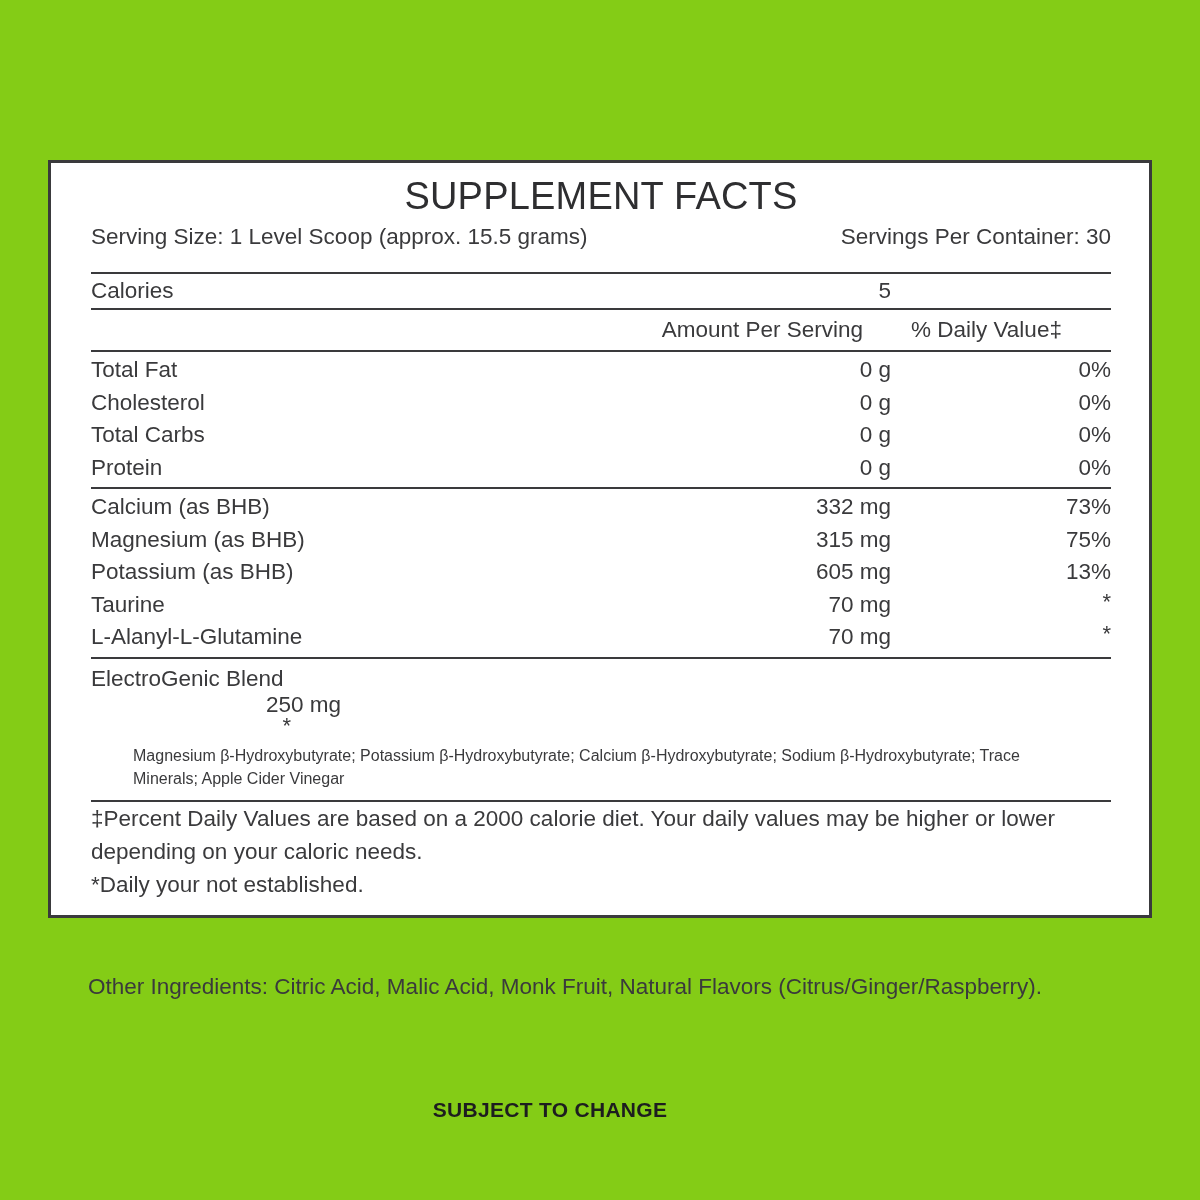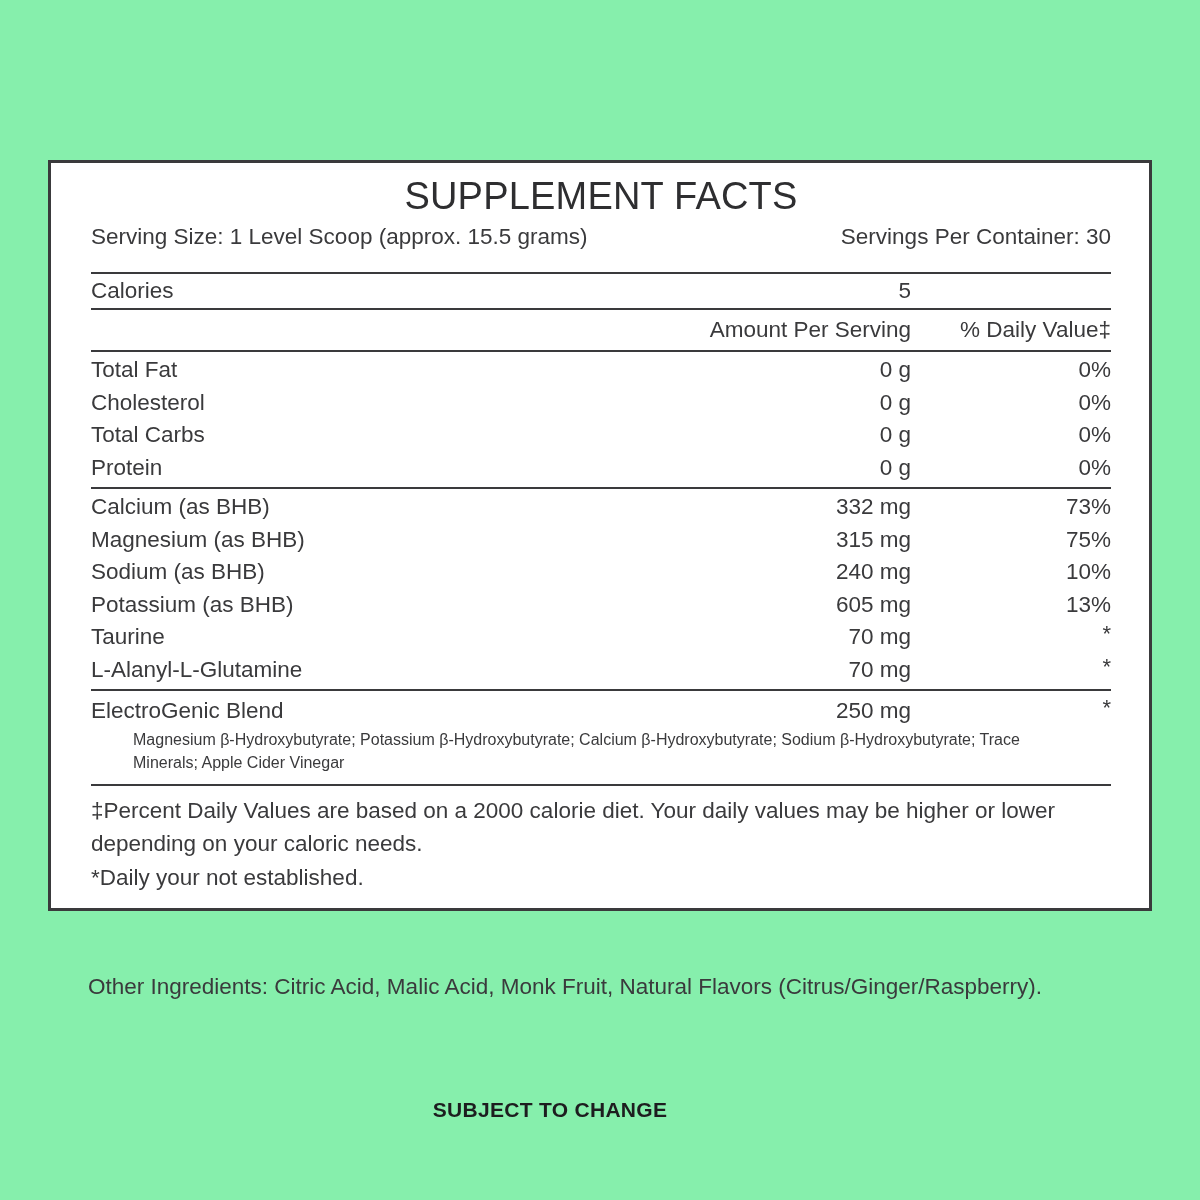--- a/index.html
+++ b/index.html
@@ -9,21 +9,21 @@
     background: #ffffff;
     font-family: "Liberation Sans", sans-serif;
     color: #3a3a3c;
     -webkit-font-smoothing: antialiased;
   }
 
   #page {
     position: relative;
     width: 1200px;
     height: 1200px;
-    background: #86efac;
+    background: #84cc16;
     overflow: hidden;
   }
 
   
   .facts-panel {
     position: absolute;
     left: 48px;
     top: 160px;
     width: 1104px;
     border: 3px solid #3a3a3c;
@@ -56,67 +56,68 @@
   
   .rule       { border-top: 2px solid #3a3a3c; }
 
   
   .row {
     display: flex;
     align-items: flex-start;
     font-size: 22.5px;
     line-height: 1.0;
     padding: 6px 0 6px 0;
+    gap: 20px;
   }
   .row .name   { flex: 1 1 auto; white-space: nowrap; }
   .row .amount { width: 250px; text-align: right; white-space: nowrap; }
   .row .dv     { width: 200px; text-align: right; white-space: nowrap; }
 
   .row.calories .amount { width: 250px; }
   .row.calories .dv     { width: 200px; }
 
   
   .colhead {
     display: flex;
     align-items: baseline;
     font-size: 22.5px;
     padding: 7px 0 7px 0;
   }
   .colhead .name   { flex: 1 1 auto; }
   .colhead .amount { width: 250px; text-align: right; white-space: nowrap; }
-  .colhead .dv     { width: 200px; text-align: right; white-space: nowrap; }
+  .colhead .dv     { width: 200px; text-align: left; white-space: nowrap; margin-left: 48px; }
 
   .group { padding: 2px 0 3px 0; }
   .group .row { padding: 5px 0 5px 0; }
 
   .star { font-size: 22px; line-height: 1; position: relative; top: -3px; }
 
   
   .blend-head {
     display: flex;
     align-items: baseline;
     font-size: 22.5px;
     padding: 7px 0 2px 0;
+    flex-direction: column;
   }
   .blend-head .name   { flex: 1 1 auto; white-space: nowrap; }
   .blend-head .amount { width: 250px; text-align: right; white-space: nowrap; }
   .blend-head .dv     { width: 200px; text-align: right; white-space: nowrap; }
 
   .blend-ingredients {
     font-size: 16px;
     line-height: 1.45;
     margin: 2px 0 10px 42px;
     width: 920px;
   }
 
   
   .footnotes {
     font-size: 22.5px;
     line-height: 1.47;
-    padding-top: 8px;
     width: 980px;
   }
   .footnotes p { margin: 0; }
 
   
   .other-ingredients {
     position: absolute;
     left: 88px;
     top: 970px;
     width: 1000px;
@@ -198,25 +199,20 @@
         <span class="name">Calcium (as BHB)</span>
         <span class="amount">332 mg</span>
         <span class="dv">73%</span>
       </div>
       <div class="row">
         <span class="name">Magnesium (as BHB)</span>
         <span class="amount">315 mg</span>
         <span class="dv">75%</span>
       </div>
       <div class="row">
-        <span class="name">Sodium (as BHB)</span>
-        <span class="amount">240 mg</span>
-        <span class="dv">10%</span>
-      </div>
-      <div class="row">
         <span class="name">Potassium (as BHB)</span>
         <span class="amount">605 mg</span>
         <span class="dv">13%</span>
       </div>
       <div class="row">
         <span class="name">Taurine</span>
         <span class="amount">70 mg</span>
         <span class="dv star">*</span>
       </div>
       <div class="row">

